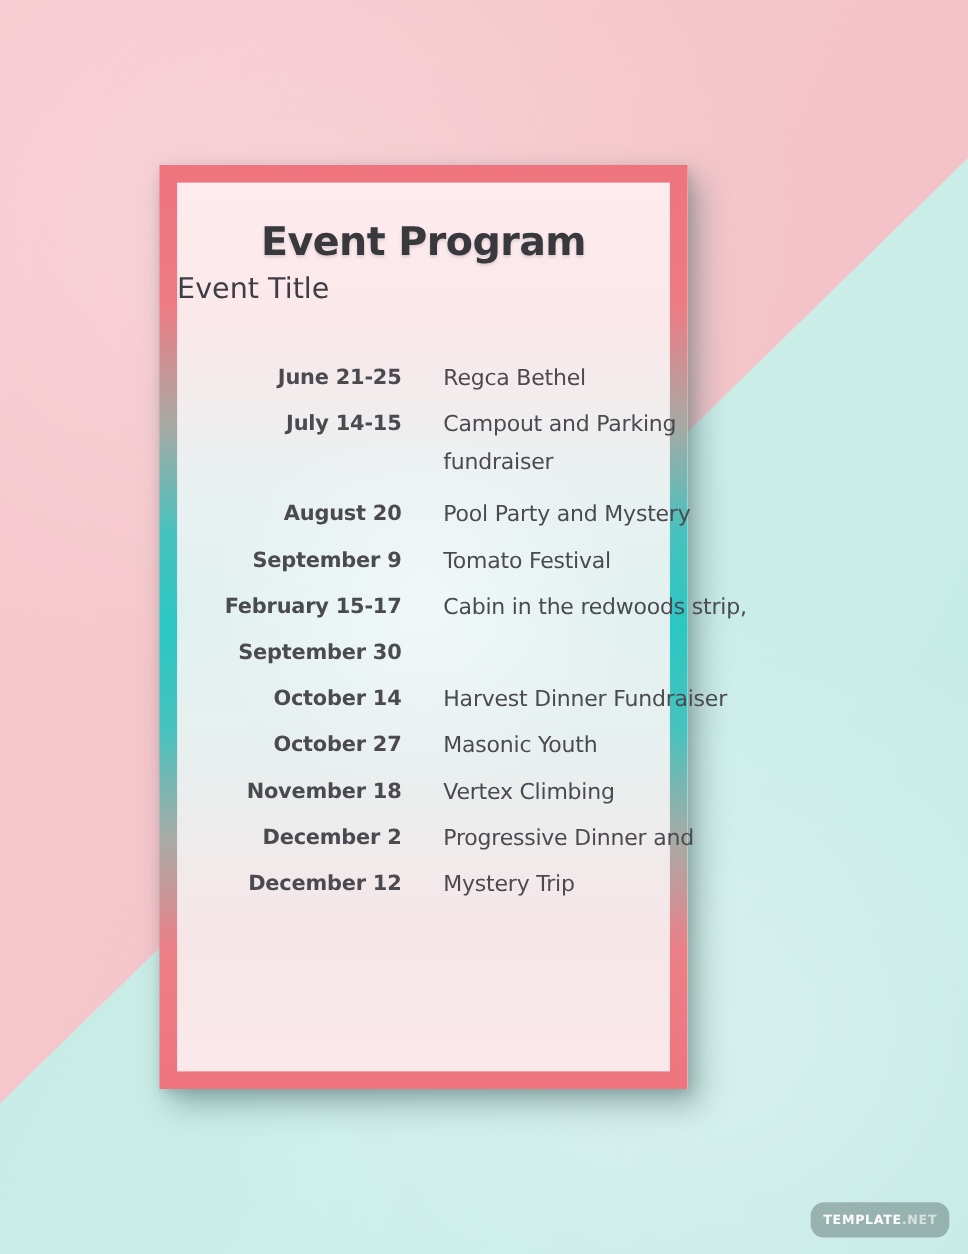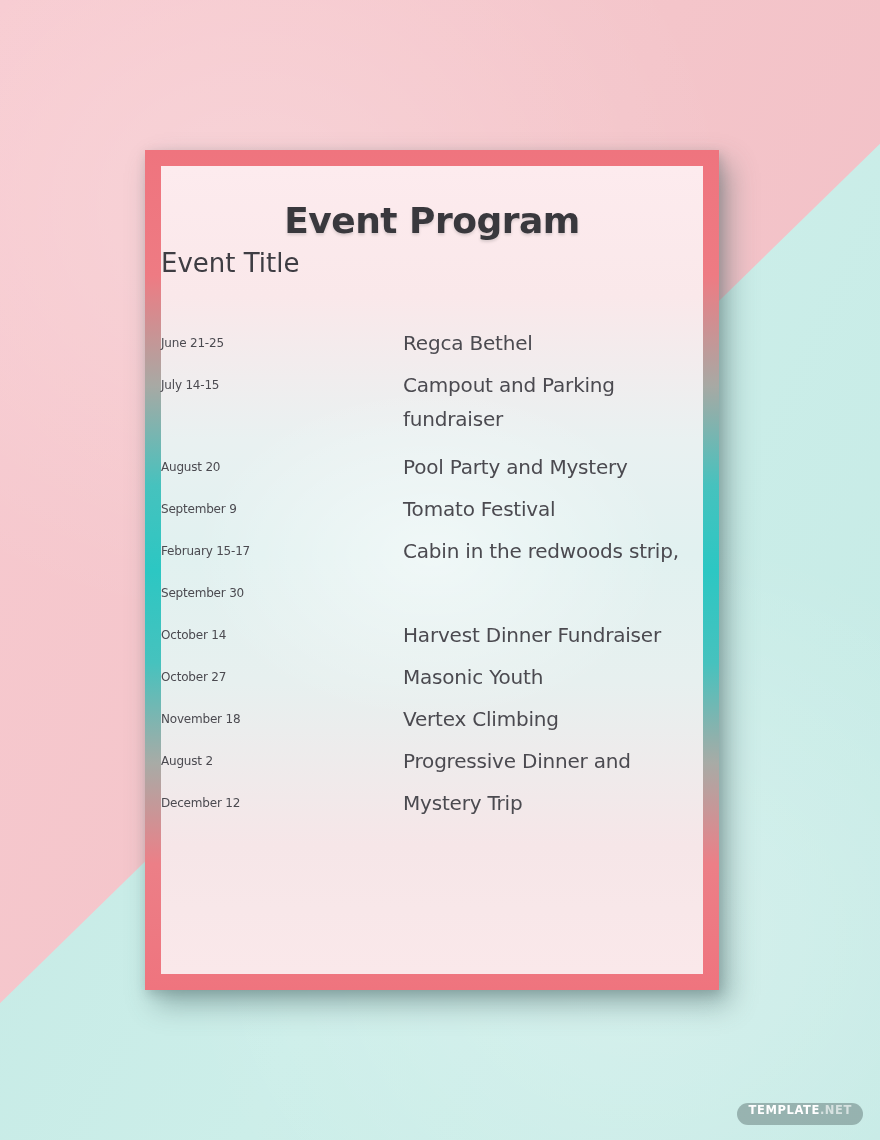--- a/index.html
+++ b/index.html
@@ -22,21 +22,21 @@
     position: absolute; inset: 0;
     clip-path: polygon(100% 12.6%, 100% 100%, 0% 100%, 0% 88%);
     background:
       radial-gradient(80% 55% at 72% 82%, rgba(255,255,255,0.25), rgba(255,255,255,0) 65%),
       linear-gradient(115deg, #c2e8e3 0%, #cceee9 55%, #c5eae5 100%);
   }
   
   .card {
     position: absolute;
     left: 145px; top: 150px;
-    width: 574px; height: 840px;
+    width: 480px; height: 840px;
     box-sizing: border-box;
     padding: 16px;
     background: linear-gradient(180deg,
       #ef747e 0%, #ee7b83 15%, #a8a9a4 28%, #46c2be 40%,
       #2cc7c3 50%, #46c2be 61%, #a8aba6 73%, #ec7f87 85%, #ef747e 100%);
     box-shadow: 10px 14px 26px rgba(70,100,100,0.45), 2px 4px 10px rgba(70,100,100,0.25);
   }
   .card-inner {
     width: 100%; height: 100%;
     box-sizing: border-box;
@@ -64,43 +64,45 @@
   }
   .schedule { margin-top: 46px; }
   .row {
     display: grid;
     grid-template-columns: 204px 1fr;
     column-gap: 38px;
     margin-bottom: 8px;
   }
   .row.multi { margin-bottom: 14px; }
   .date {
-    text-align: left;
-    font-size: 12px;
+    text-align: right;
+    font-size: 19px;
     line-height: 34px;
     letter-spacing: -0.2px;
     color: #4b4a50;
     white-space: nowrap;
+    font-weight: bold;
   }
   .event {
     font-size: 20px;
     line-height: 34px;
     letter-spacing: -0.2px;
     color: #4b4a50;
   }
   .event div { white-space: nowrap; }
   
   .watermark {
     position: absolute;
     right: 17px; bottom: 15px;
-    height: 22px;
+    height: 32px;
     padding: 0 11px;
     border-radius: 12px;
     background: rgba(108,132,130,0.55);
     display: flex;
+    align-items: center;
     font-size: 11.5px;
     font-weight: bold;
     letter-spacing: 0.6px;
   }
   .watermark .brand { color: #ffffff; }
   .watermark .tld   { color: rgba(255,255,255,0.62); }
 </style>
 </head>
 <body>
 
@@ -159,21 +161,21 @@
               <div>Masonic Youth</div>
             </div>
           </div>
           <div class="row">
             <div class="date">November 18</div>
             <div class="event">
               <div>Vertex Climbing</div>
             </div>
           </div>
           <div class="row">
-            <div class="date">August 2</div>
+            <div class="date">December 2</div>
             <div class="event">
               <div>Progressive Dinner and</div>
             </div>
           </div>
           <div class="row">
             <div class="date">December 12</div>
             <div class="event">
               <div>Mystery Trip</div>
             </div>
           </div>

